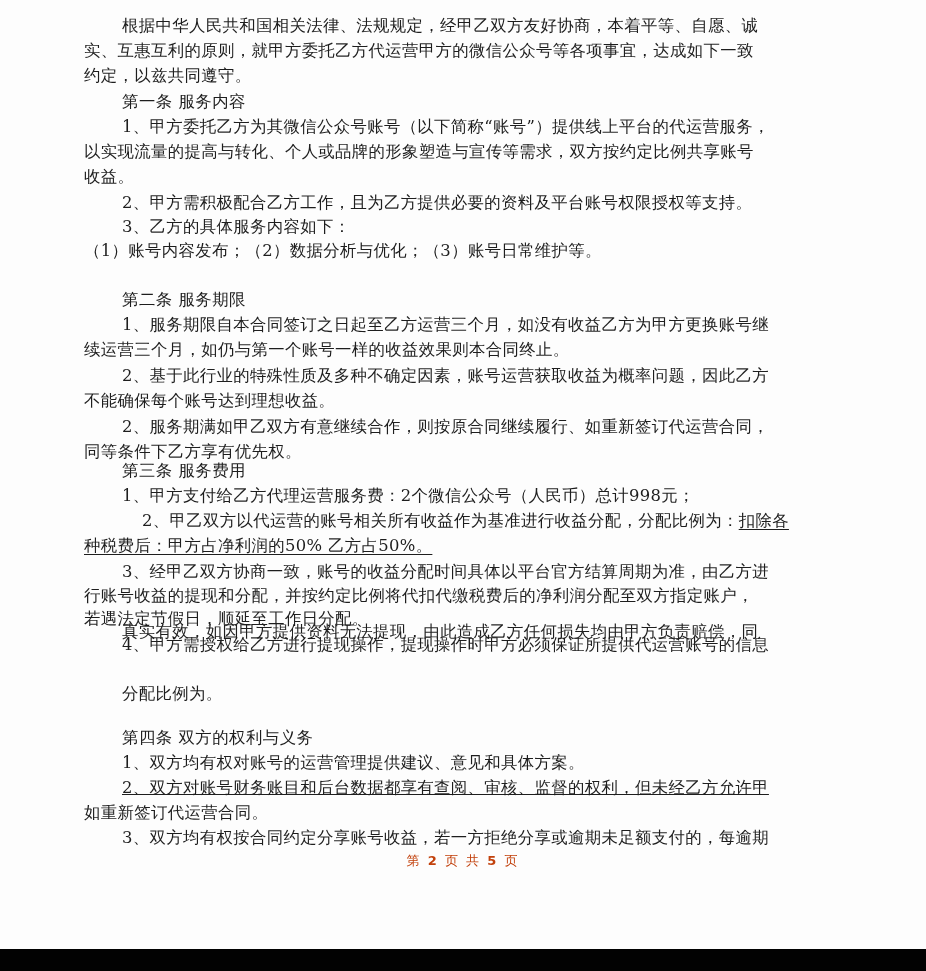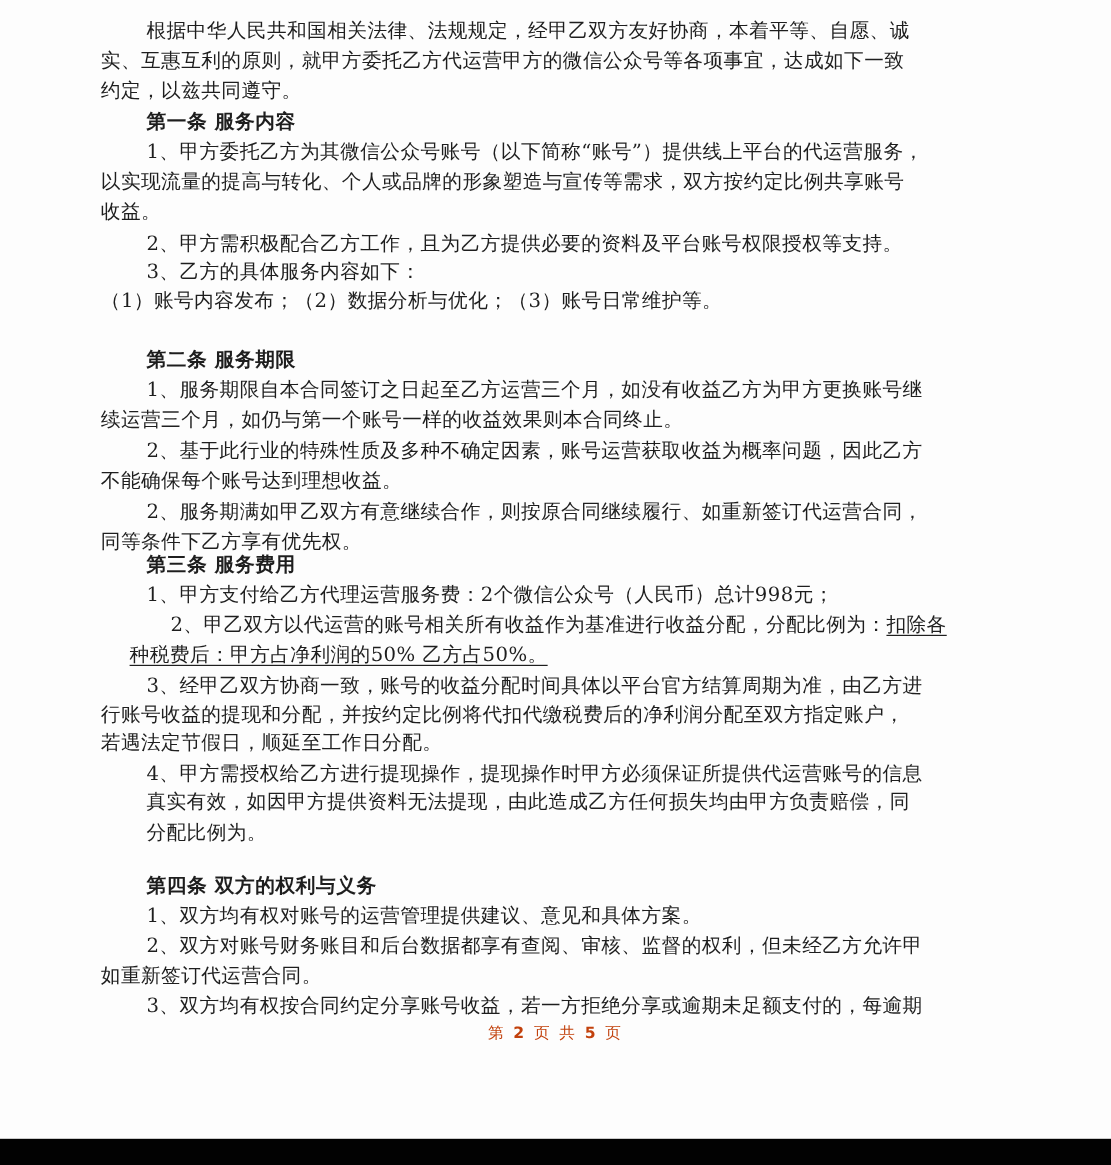--- a/index.html
+++ b/index.html
@@ -15,21 +15,21 @@
       background: #fdfdfd;
     }
     .line {
       position: absolute;
       left: 0;
       font-size: 16.4px;
       line-height: 24px;
       white-space: nowrap;
       letter-spacing: 0.35px;
     }
-    .heading { font-weight: bold; letter-spacing: 0.5px; }
+    .heading { font-weight: normal; letter-spacing: 0.5px; }
     .ul { text-decoration: underline; text-underline-offset: 3px; }
     .footer {
       position: absolute; top: 852px; left: 0; width: 926px;
       text-align: center; font-size: 13px; letter-spacing: 2px;
       color: #c2410c;
     }
     .footer b { font-family: "DejaVu Sans", sans-serif; font-size: 13px; }
     .bottom-band {
       position: absolute; left: 0; top: 949px; width: 926px; height: 22px;
       background: #020202;
@@ -53,30 +53,30 @@
       <div class="line heading" style="top: 288px; left: 122px;"><span>第二条 服务期限</span></div>
       <div class="line" style="top: 313px; left: 122px;"><span>1、服务期限自本合同签订之日起至乙方运营三个月，如没有收益乙方为甲方更换账号继</span></div>
       <div class="line" style="top: 338px; left: 84px;"><span>续运营三个月，如仍与第一个账号一样的收益效果则本合同终止。</span></div>
       <div class="line" style="top: 364px; left: 122px;"><span>2、基于此行业的特殊性质及多种不确定因素，账号运营获取收益为概率问题，因此乙方</span></div>
       <div class="line" style="top: 389px; left: 84px;"><span>不能确保每个账号达到理想收益。</span></div>
       <div class="line" style="top: 415px; left: 122px;"><span>2、服务期满如甲乙双方有意继续合作，则按原合同继续履行、如重新签订代运营合同，</span></div>
       <div class="line" style="top: 440px; left: 84px;"><span>同等条件下乙方享有优先权。</span></div>
       <div class="line heading" style="top: 459px; left: 122px;"><span>第三条 服务费用</span></div>
       <div class="line" style="top: 484px; left: 122px;"><span>1、甲方支付给乙方代理运营服务费：2个微信公众号（人民币）总计998元；</span></div>
       <div class="line" style="top: 509px; left: 122px; margin-left: 20px;"><span>2、甲乙双方以代运营的账号相关所有收益作为基准进行收益分配，分配比例为：</span><span class="ul">扣除各</span></div>
-      <div class="line" style="top: 534px; left: 84px; margin-left: 24px;"><span class="ul">种税费后：甲方占净利润的50% 乙方占50%。</span></div>
+      <div class="line" style="top: 534px; left: 84px;"><span class="ul">种税费后：甲方占净利润的50% 乙方占50%。</span></div>
       <div class="line" style="top: 560px; left: 122px;"><span>3、经甲乙双方协商一致，账号的收益分配时间具体以平台官方结算周期为准，由乙方进</span></div>
       <div class="line" style="top: 584px; left: 84px;"><span>行账号收益的提现和分配，并按约定比例将代扣代缴税费后的净利润分配至双方指定账户，</span></div>
       <div class="line" style="top: 607px; left: 84px;"><span>若遇法定节假日，顺延至工作日分配。</span></div>
       <div class="line" style="top: 633px; left: 122px;"><span>4、甲方需授权给乙方进行提现操作，提现操作时甲方必须保证所提供代运营账号的信息</span></div>
-      <div class="line" style="top: 656px; left: 122px; font-family: Liberation Serif, serif;"><span>真实有效，如因甲方提供资料无法提现，由此造成乙方任何损失均由甲方负责赔偿，同</span></div>
+      <div class="line" style="top: 620px; left: 122px; font-family: Liberation Serif, serif;"><span>真实有效，如因甲方提供资料无法提现，由此造成乙方任何损失均由甲方负责赔偿，同</span></div>
       <div class="line" style="top: 682px; left: 122px;"><span>分配比例为。</span></div>
       <div class="line heading" style="top: 726px; left: 122px;"><span>第四条 双方的权利与义务</span></div>
       <div class="line" style="top: 751px; left: 122px;"><span>1、双方均有权对账号的运营管理提供建议、意见和具体方案。</span></div>
-      <div class="line" style="top: 776px; left: 122px;"><span>2、双方对账号财务账目和后台数据都享有查阅、审核、监督的权利，但未经乙方允许甲</span></div>
+      <div class="line" style="top: 776px; left: 122px; text-decoration: underline;"><span>2、双方对账号财务账目和后台数据都享有查阅、审核、监督的权利，但未经乙方允许甲</span></div>
       <div class="line" style="top: 801px; left: 84px;"><span>如重新签订代运营合同。</span></div>
       <div class="line" style="top: 826px; left: 122px;"><span>3、双方均有权按合同约定分享账号收益，若一方拒绝分享或逾期未足额支付的，每逾期</span></div>
     </div>
 
   <div class="footer">
     <span>第</span>
     <b>2</b>
     <span>页 共</span>
     <b>5</b>
     <span>页</span>

